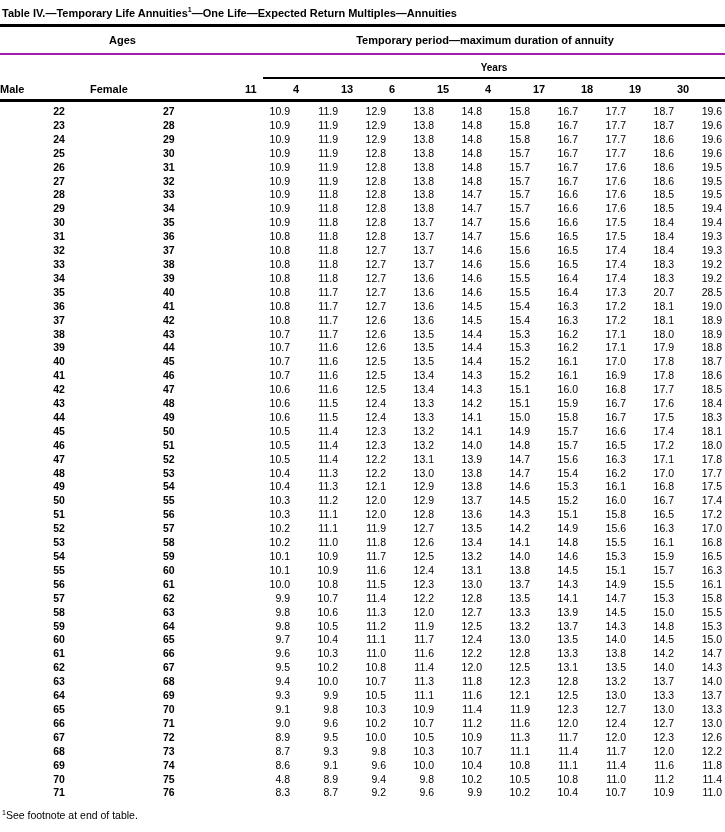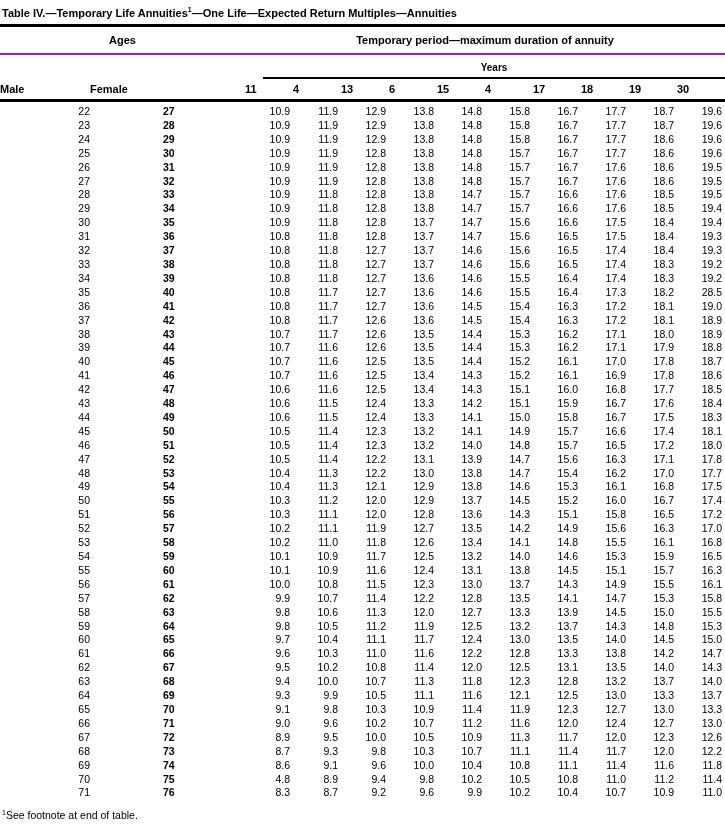--- a/index.html
+++ b/index.html
@@ -70,21 +70,21 @@
   th.h-yr     { text-align: left; padding-right: 3px; margin-top: 36px; }
 
   tbody td {
     font-size: 10.5px;
     line-height: 13.9px;
     height: 13.9px;
     padding: 0;
     white-space: nowrap;
   }
   tbody tr:first-child td { padding-top: 3px; }
-  td.male-cell   { font-weight: normal; padding-left: 28px; text-align: right; }
+  td.male-cell   { font-weight: bold; padding-left: 28px; text-align: center; }
   td.female-cell { font-weight: bold; padding-left: 73px; text-align: left; }
   td.val-cell    { text-align: right; padding-right: 3px; }
 
   .footnote {
     font-size: 10.5px;
     margin: 9px 0 0 2px;
   }
   .footnote sup { font-size: 7px; line-height: 0; }
 </style>
 </head>
@@ -322,21 +322,21 @@
     <td class="male-cell">35</td>
     <td class="female-cell">40</td>
     <td class="val-cell">10.8</td>
     <td class="val-cell">11.7</td>
     <td class="val-cell">12.7</td>
     <td class="val-cell">13.6</td>
     <td class="val-cell">14.6</td>
     <td class="val-cell">15.5</td>
     <td class="val-cell">16.4</td>
     <td class="val-cell">17.3</td>
-    <td class="val-cell">18.2</td>
+    <td class="val-cell">20.7</td>
     <td class="val-cell">28.5</td>
   </tr>
         <tr>
     <td class="male-cell">36</td>
     <td class="female-cell">41</td>
     <td class="val-cell">10.8</td>
     <td class="val-cell">11.7</td>
     <td class="val-cell">12.7</td>
     <td class="val-cell">13.6</td>
     <td class="val-cell">14.5</td>

